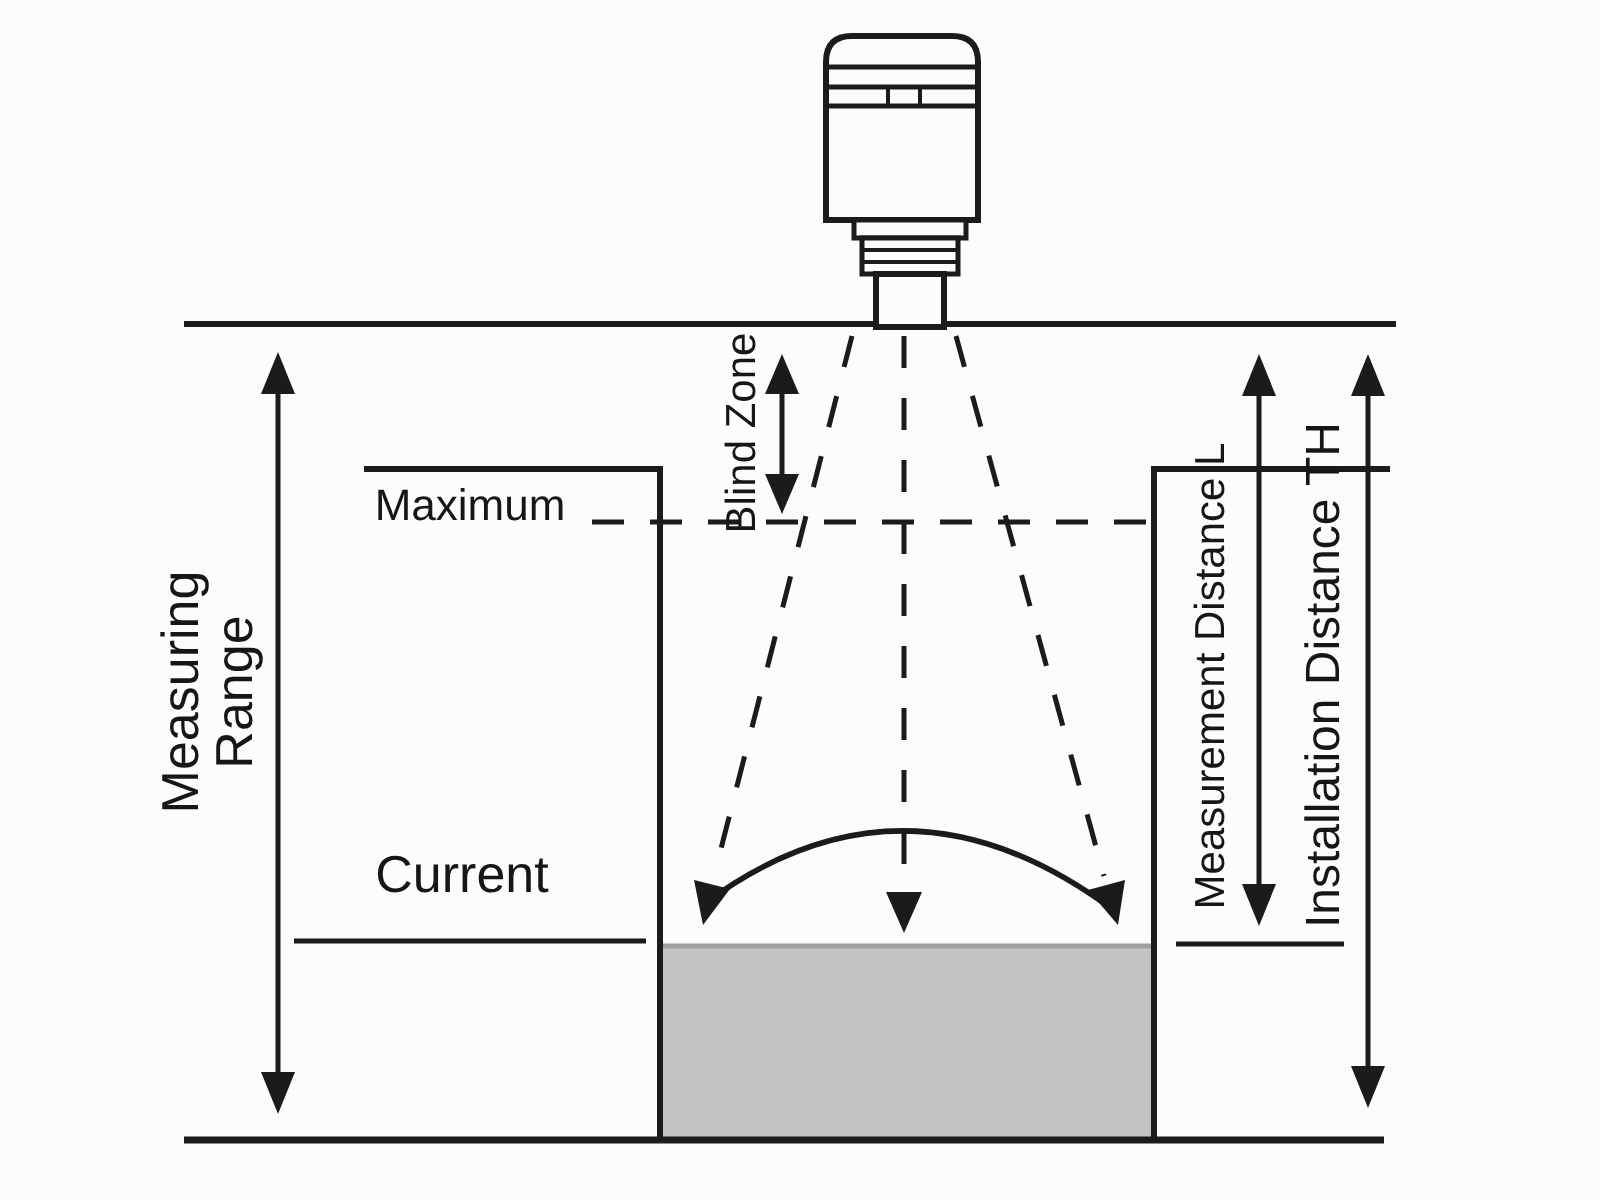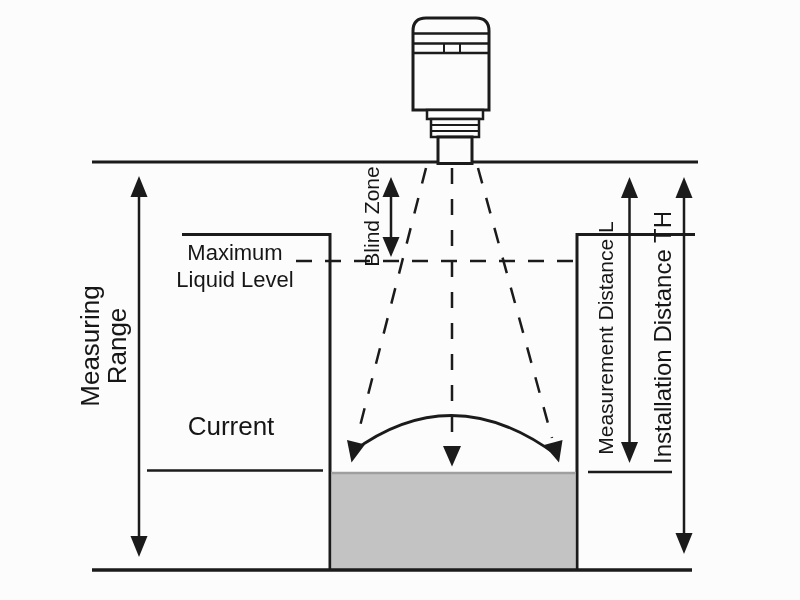--- a/index.html
+++ b/index.html
@@ -16,21 +16,21 @@
     position:absolute;
     text-align:center;
     line-height:1.04;
     white-space:nowrap;
     color:#161616;
     letter-spacing:0px;
   }
   .rot{transform:rotate(-90deg);}
   #measuring-range-label{left:25px;top:318px;width:160px;height:56px;font-size:26px;line-height:27px;}
   #max-level-label{left:145px;top:239px;width:180px;font-size:22px;line-height:27px;}
-  #current-level-label{left:141px;top:413px;width:180px;font-size:26px;line-height:27px;}
+  #current-level-label{left:141px;top:424px;width:180px;font-size:26px;line-height:27px;}
   #blind-zone-label{left:305px;top:204px;width:132px;height:25px;font-size:21px;line-height:25px;}
   #measurement-distance-label{left:476px;top:326px;width:260px;height:24px;font-size:21px;line-height:24px;}
   #installation-distance-label{left:517px;top:324px;width:290px;height:27px;font-size:24px;line-height:27px;}
 </style>
 </head>
 <body>
 
 <div id="canvas">
 
   <svg id="art" width="800" height="600" viewBox="0 0 800 600">
@@ -102,21 +102,20 @@
     </g>
   </svg>
 
   <div class="lbl rot" id="measuring-range-label">
     <div>Measuring</div>
     <div>Range</div>
   </div>
 
   <div class="lbl" id="max-level-label">
     <div>Maximum</div>
-    <div>Liquid Level</div>
   </div>
 
   <div class="lbl" id="current-level-label">
     <div>Current</div>
   </div>
 
   <div class="lbl rot" id="blind-zone-label">Blind Zone</div>
 
   <div class="lbl rot" id="measurement-distance-label">Measurement Distance L</div>
 

